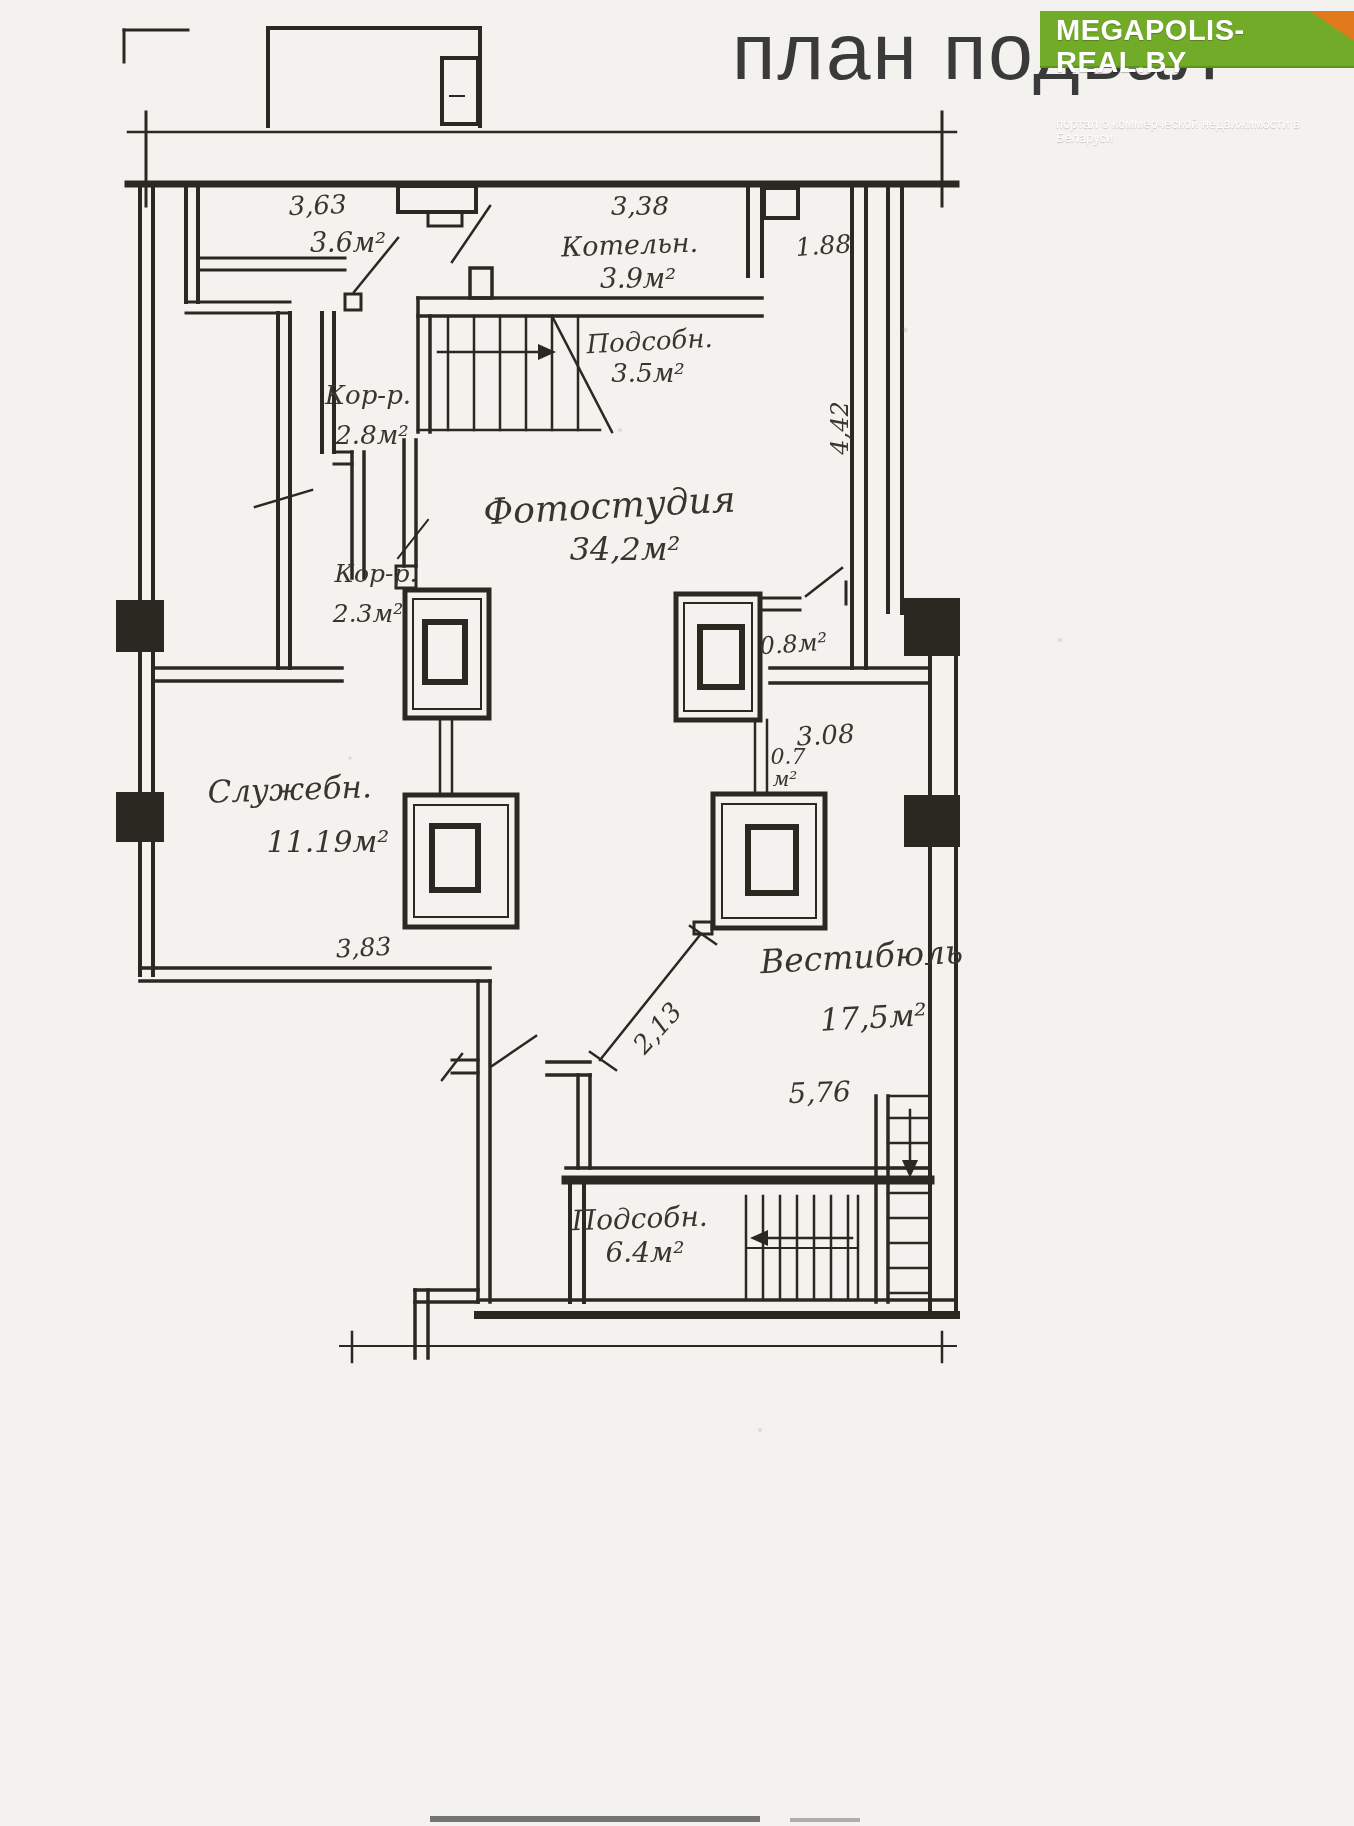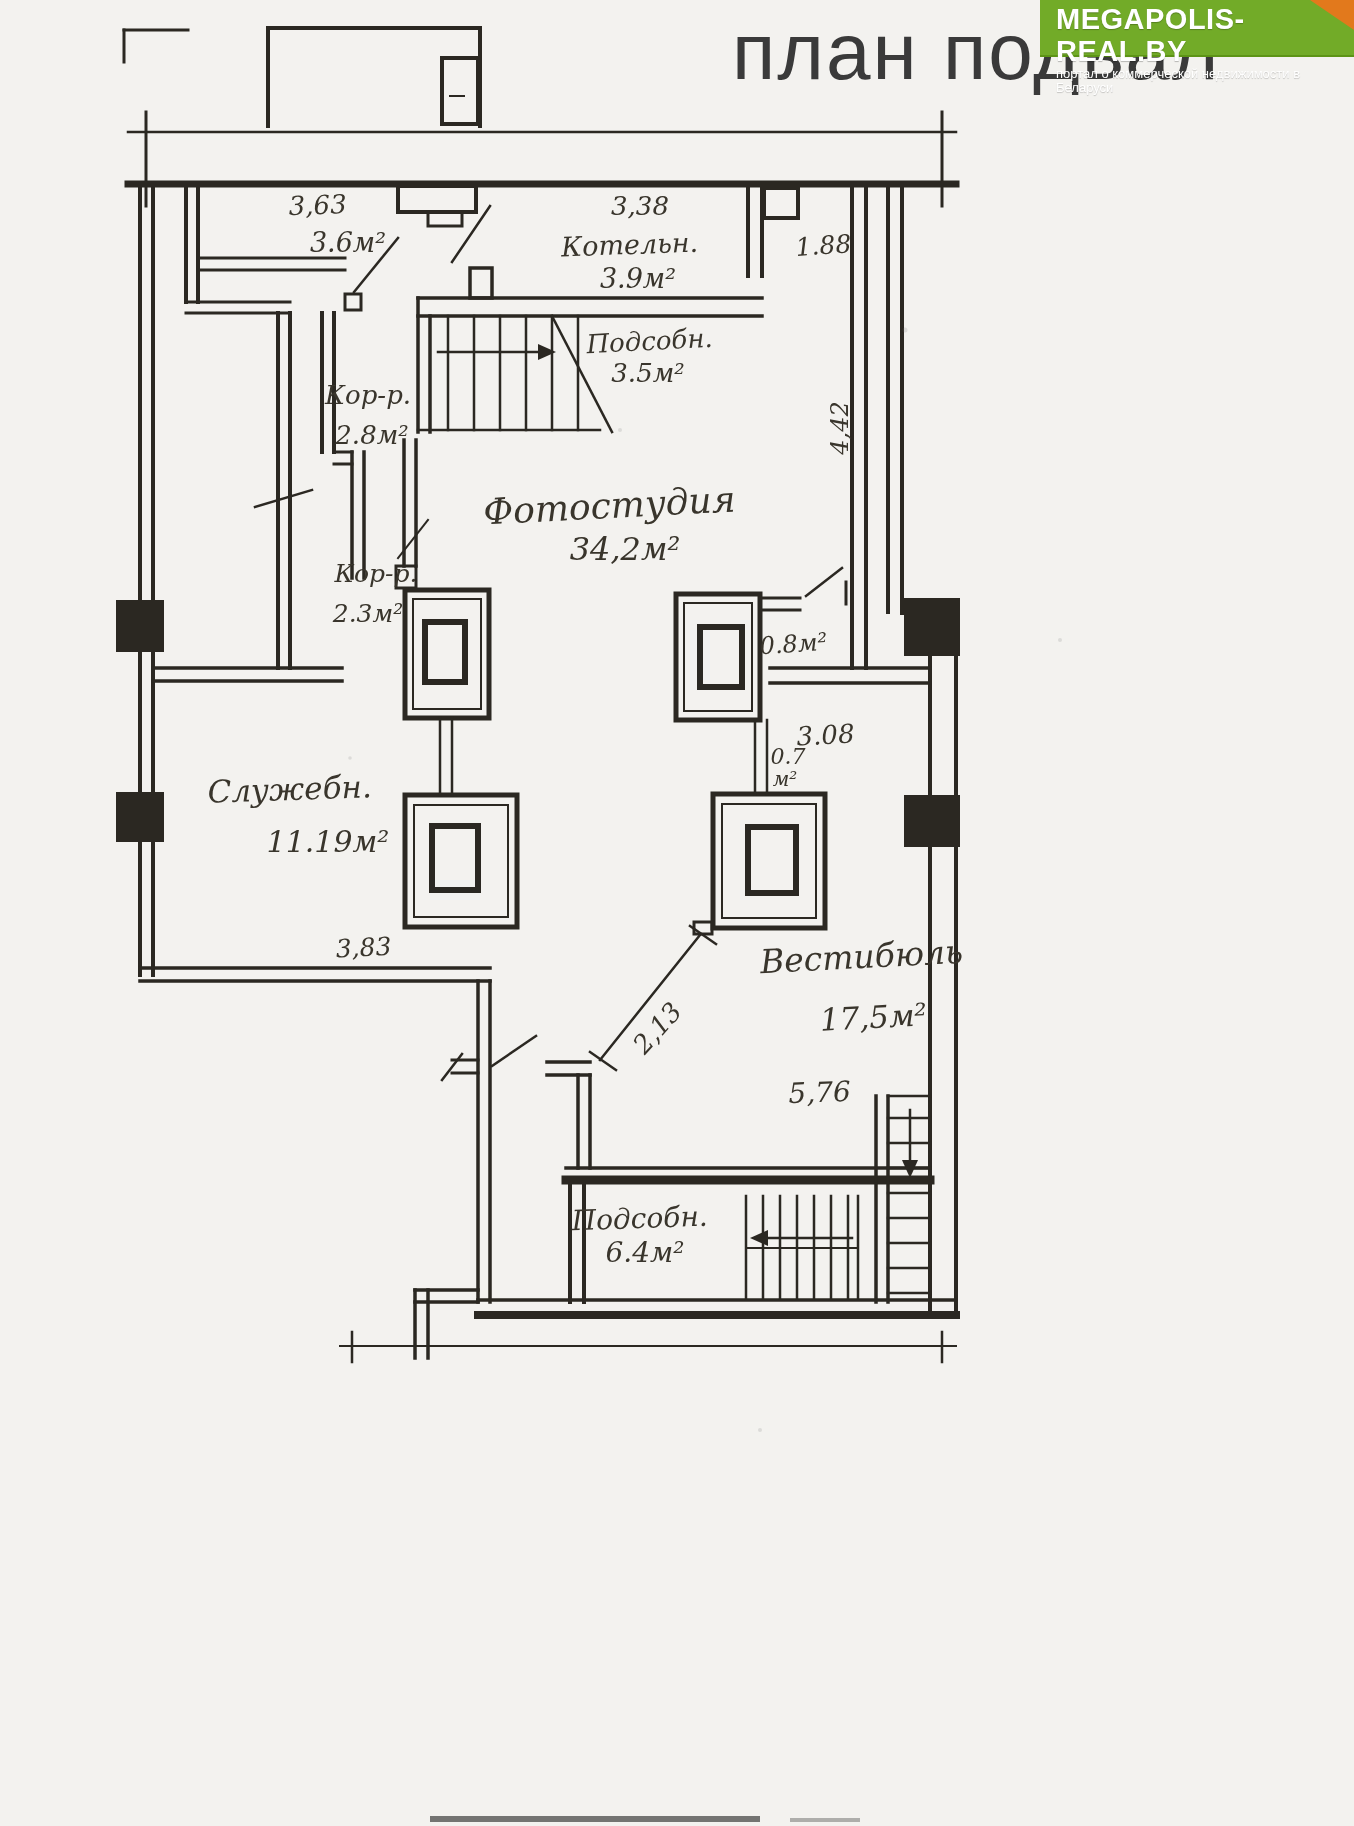--- a/index.html
+++ b/index.html
@@ -1,25 +1,25 @@
 <!DOCTYPE html>
 <html><head>
 <meta charset="utf-8">
 <style>
   html,body{margin:0;padding:0;background:#e8e7e4;}
   #page{position:relative;width:1354px;height:1826px;background:#f3f2ef;overflow:hidden;
         font-family:"Liberation Sans",sans-serif;}
   .plan-title{position:absolute;left:732px;top:6px;font-size:80px;letter-spacing:2px;
         color:#3a3a3a;z-index:1;white-space:nowrap;font-family:"Liberation Sans",sans-serif;}
-  .logo{position:absolute;left:1040px;top:0;width:314px;height:57px;background:#72ab28;
+  .logo{position:absolute;left:1040px;top:11px;width:314px;height:57px;background:#72ab28;
         z-index:2;border-bottom:2px solid #5d9416;box-sizing:border-box;}
   .logo-name{color:#fff;font-weight:bold;font-size:29px;line-height:32px;padding:3px 0 0 16px;
         letter-spacing:0.5px;text-shadow:0 1px 1px rgba(0,0,0,.25);}
   .logo-tagline{color:#fff;font-size:13px;line-height:14px;padding-left:16px;
-        text-shadow:0 1px 1px rgba(0,0,0,.2);}
+        text-shadow:0 1px 1px rgba(0,0,0,.2);margin-top:39px;}
   .logo-corner{position:absolute;top:0;right:0;width:0;height:0;
         border-left:44px solid transparent;border-top:30px solid #e2791c;}
   svg{position:absolute;left:0;top:0;z-index:0;}
   svg text{font-family:"DejaVu Serif",serif;font-style:italic;fill:#39352c;}
   .ink{stroke:#2b2822;fill:none;stroke-linecap:square;}
   .fillink{fill:#2b2822;stroke:none;}
   .speck{fill:#777;opacity:.18;}
 </style>
 </head>
 <body>

